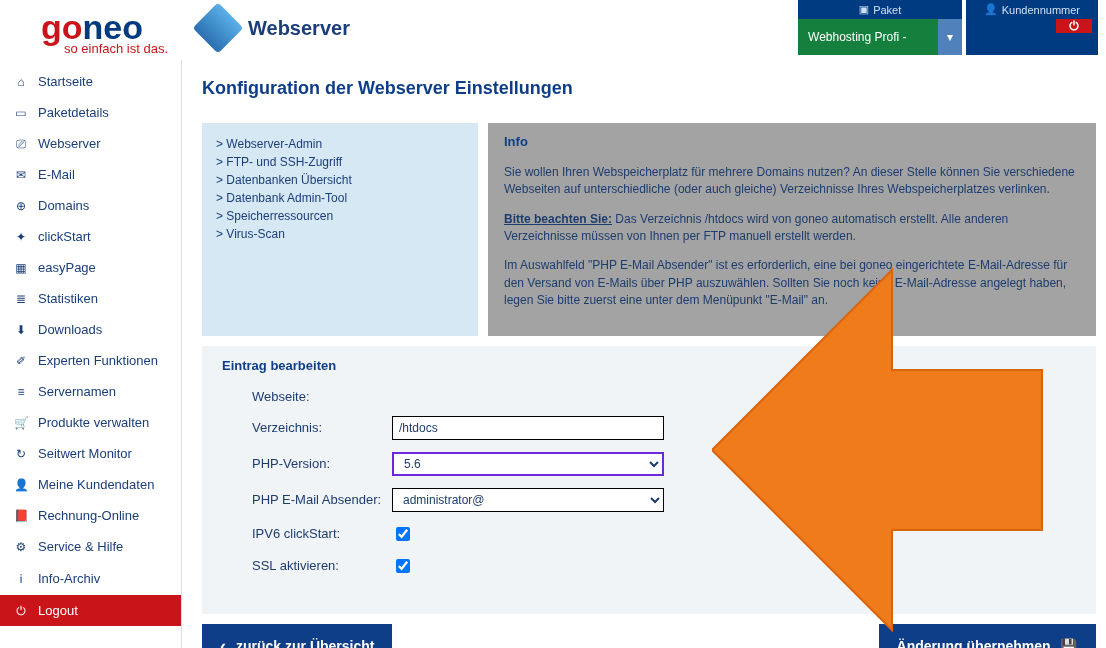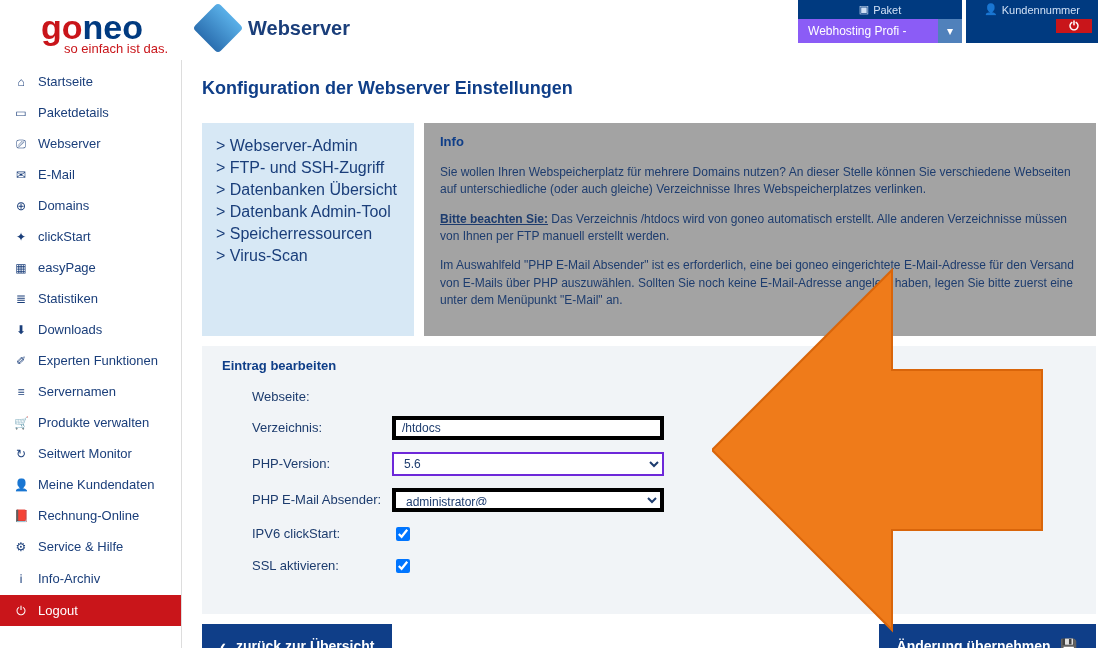--- a/index.html
+++ b/index.html
@@ -32,23 +32,23 @@
     gap: 4px;
     padding: 3px 18px;
     color: #cfe0f5;
     font-size: 11px;
   }
   .top-body {
     display: flex;
     align-items: stretch;
   }
   .top-select {
-    background: #8b5cf6;
+    background: #15803d;
     color: #fff;
-    padding: 5px 10px;
+    padding: 11px 10px;
     min-width: 140px;
     display:flex;align-items:flex-end;
   }
   .top-dd {
     background: #5081bb;
     color:#fff;
     width:24px;display:flex;align-items:center;justify-content:center;
     cursor:pointer;
   }
   .kn-field{
@@ -90,39 +90,39 @@
     padding:8px 14px;
     color:#1a3e7a;font-size:13px;cursor:pointer;
   }
   .nav-item.logout{background:#c9151a;color:#fff;}
   .nav-item .ic{width:14px;text-align:center;font-size:12px;color:#1a3e7a;}
   .nav-item.logout .ic{color:#fff;}
   .main{flex:1;padding:6px 10px 20px 20px;position:relative;}
   .config-title{font-size:18px;font-weight:bold;color:#0f3e88;margin:12px 0 24px;}
   .two-col{display:flex;gap:10px;}
   .subnav{
-    background:#d7e8f5;width:212px;padding:10px 14px 22px;
-    font-size:16px;color:#1a3e7a;
+    background:#d7e8f5;width:276px;padding:10px 14px 22px;
+    font-size:12px;color:#1a3e7a;
   }
   .subnav a{display:block;margin:4px 0;color:#1a3e7a;text-decoration:none;cursor:pointer;}
   .info-panel{
     flex:1;background:#a3a3a3;padding:10px 16px 14px;
     font-size:12px;color:#1d3c6e;line-height:1.45;
   }
   .info-panel h4{margin:0 0 10px;font-size:13px;color:#0f3e88;}
   .info-panel .bold{font-weight:bold;text-decoration:underline;}
   
   .form-panel{
     background:#f1f4f7;margin-top:10px;padding:12px 20px 26px;
   }
   .form-panel h4{margin:0 0 16px;font-size:13px;color:#0f3e88;}
   .form-row{display:flex;align-items:center;margin:12px 0;}
   .form-label{width:170px;padding-left:30px;font-size:13px;color:#1d3c6e;}
   .form-ctrl input[type=text], .form-ctrl select{
-    width:272px;height:24px;border:4px solid #000000;
+    width:272px;height:24px;border:1px solid #000000;
     font-size:12px;padding:2px 6px;color:#1d3c6e;background:#fff;
   }
   .form-ctrl select.hl{border:2px solid #6d28d9;}
   .form-ctrl input[type=checkbox]{width:14px;height:14px;}
   
   .btn-row{display:flex;justify-content:space-between;margin-top:10px;}
   .btn{
     background:#0f3e88;color:#fff;border:none;
     padding:12px 18px;font-size:14px;font-weight:bold;
     display:flex;align-items:center;gap:10px;cursor:pointer;

